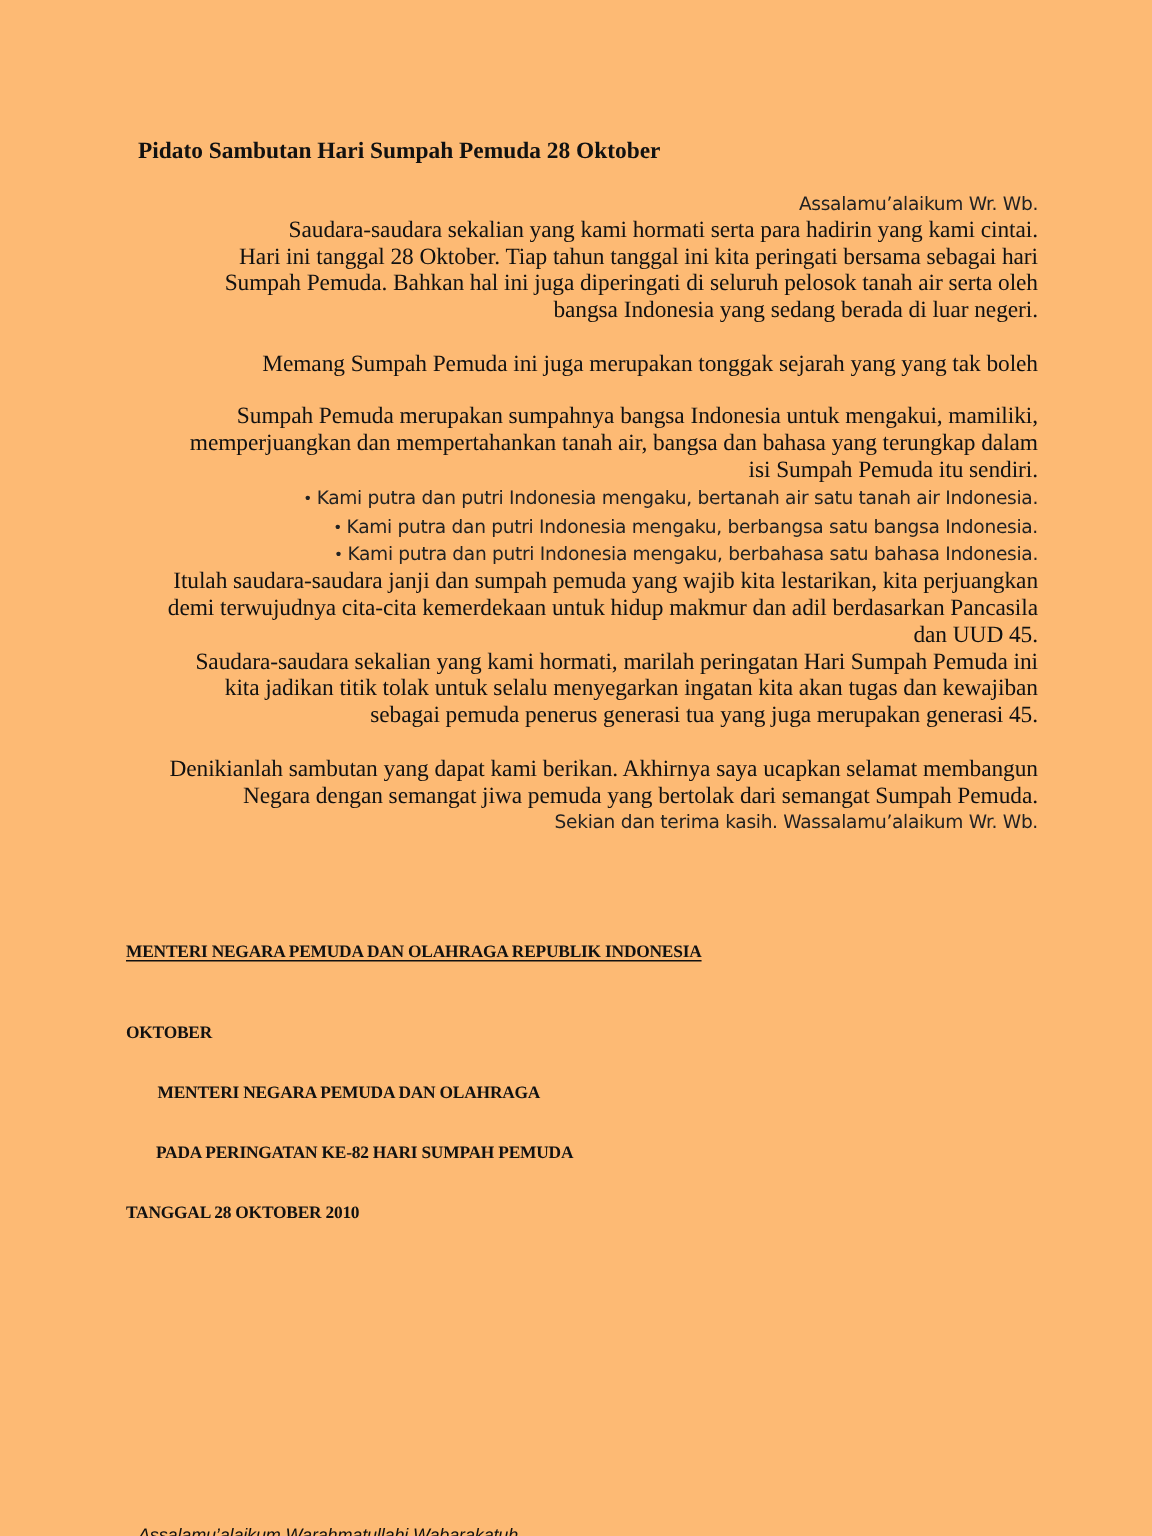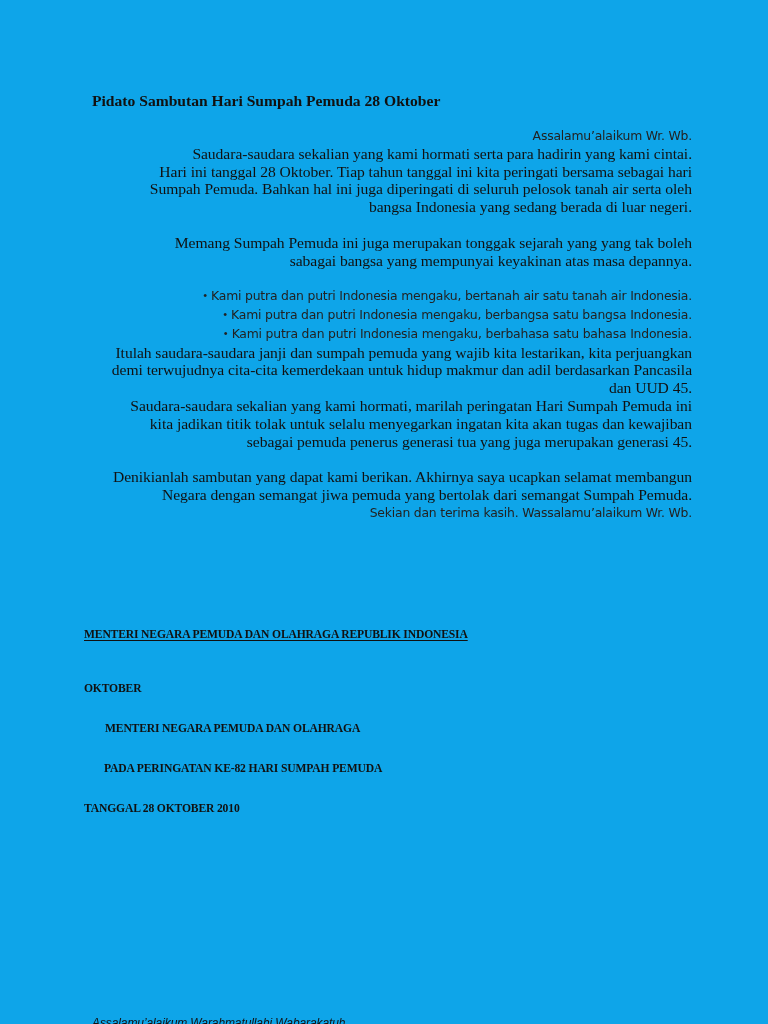--- a/index.html
+++ b/index.html
@@ -11,21 +11,21 @@
       width: 768px;
       height: 1024px;
       position: relative;
       overflow: hidden;
       color: #111111;
     }
     .page {
       position: absolute;
       left: 0; top: 0;
       width: 768px; height: 1024px;
-      background: #0ea5e9;
+      background: #fdba74;
     }
     .serif {
       font-family: "Liberation Serif", "DejaVu Serif", serif;
       font-size: 15.6px;
       line-height: 17.8px;
       letter-spacing: -0.05px;
     }
     .title {
       position: absolute;
       left: 92px;
@@ -101,25 +101,29 @@
       <p>Saudara-saudara sekalian yang kami hormati serta para hadirin yang kami cintai.</p>
       <p>Hari ini tanggal 28 Oktober. Tiap tahun tanggal ini kita peringati bersama sebagai hari</p>
       <p>Sumpah Pemuda. Bahkan hal ini juga diperingati di seluruh pelosok tanah air serta oleh</p>
       <p>bangsa Indonesia yang sedang berada di luar negeri.</p>
     </div>
 
     <div class="gap"></div>
 
     <div>
       <p>Memang Sumpah Pemuda ini juga merupakan tonggak sejarah yang yang tak boleh</p>
-      <p>sabagai bangsa yang mempunyai keyakinan atas masa depannya.</p>
     </div>
 
     <div class="gap"></div>
 
+    <div>
+      <p>Sumpah Pemuda merupakan sumpahnya bangsa Indonesia untuk mengakui, mamiliki,</p>
+      <p>memperjuangkan dan mempertahankan tanah air, bangsa dan bahasa yang terungkap dalam</p>
+      <p>isi Sumpah Pemuda itu sendiri.</p>
+    </div>
 
     <div>
       <p class="bullet-line sans-light">
         <span class="bullet">•</span><span>Kami putra dan putri Indonesia mengaku, bertanah air satu tanah air Indonesia.</span>
       </p>
       <p class="bullet-line sans-light">
         <span class="bullet">•</span><span>Kami putra dan putri Indonesia mengaku, berbangsa satu bangsa Indonesia.</span>
       </p>
       <p class="bullet-line sans-light">
         <span class="bullet">•</span><span>Kami putra dan putri Indonesia mengaku, berbahasa satu bahasa Indonesia.</span>

